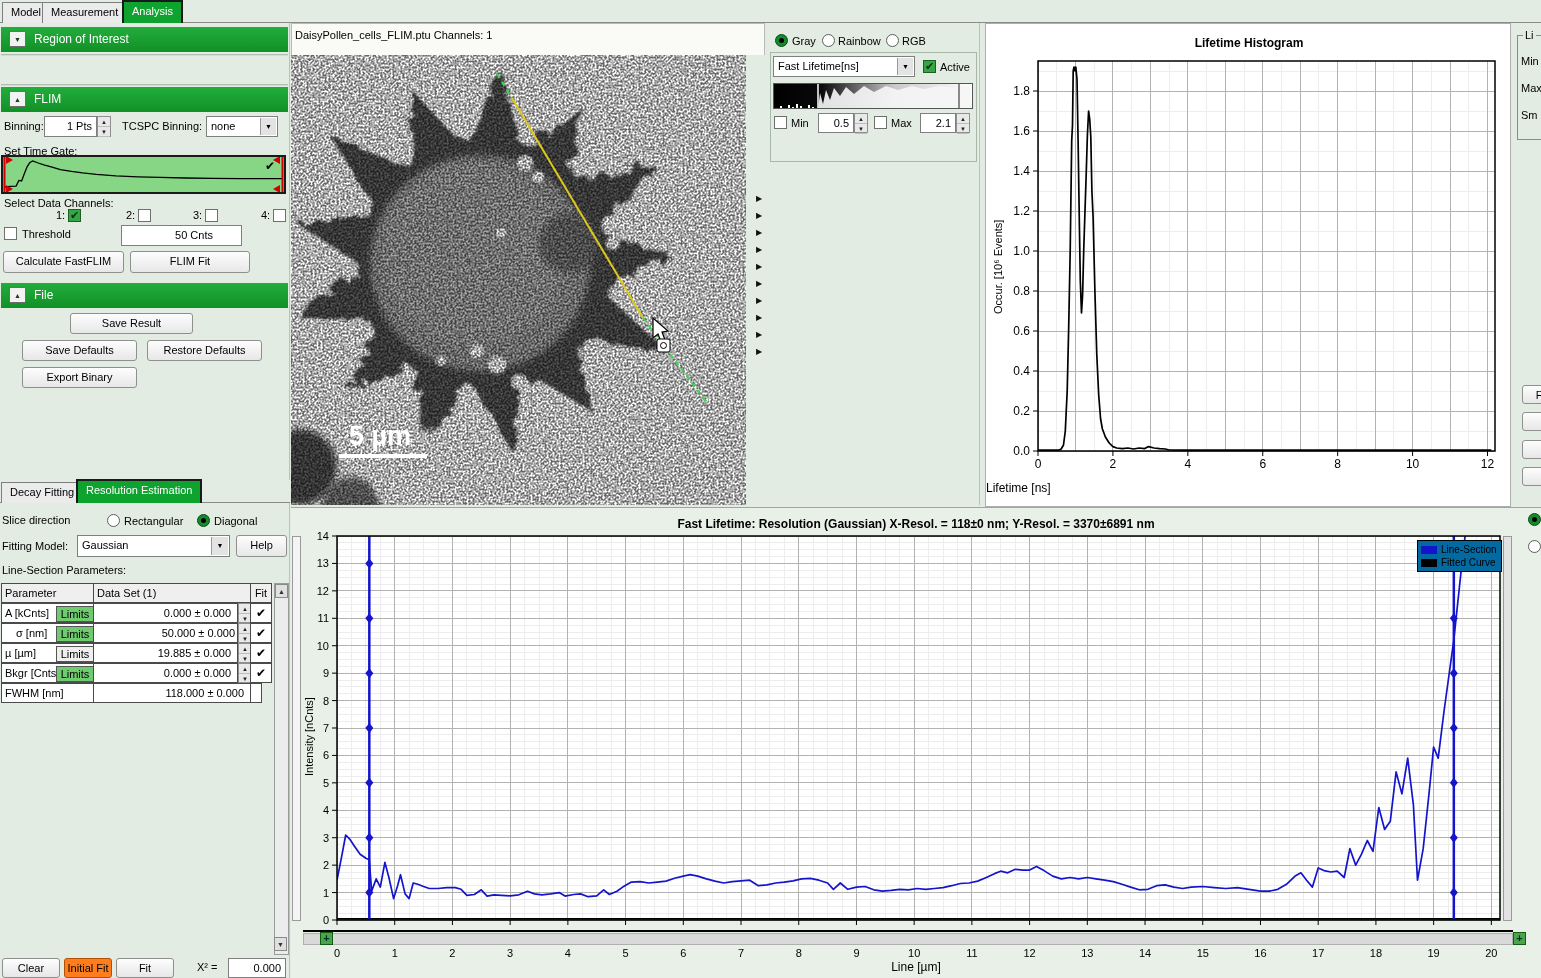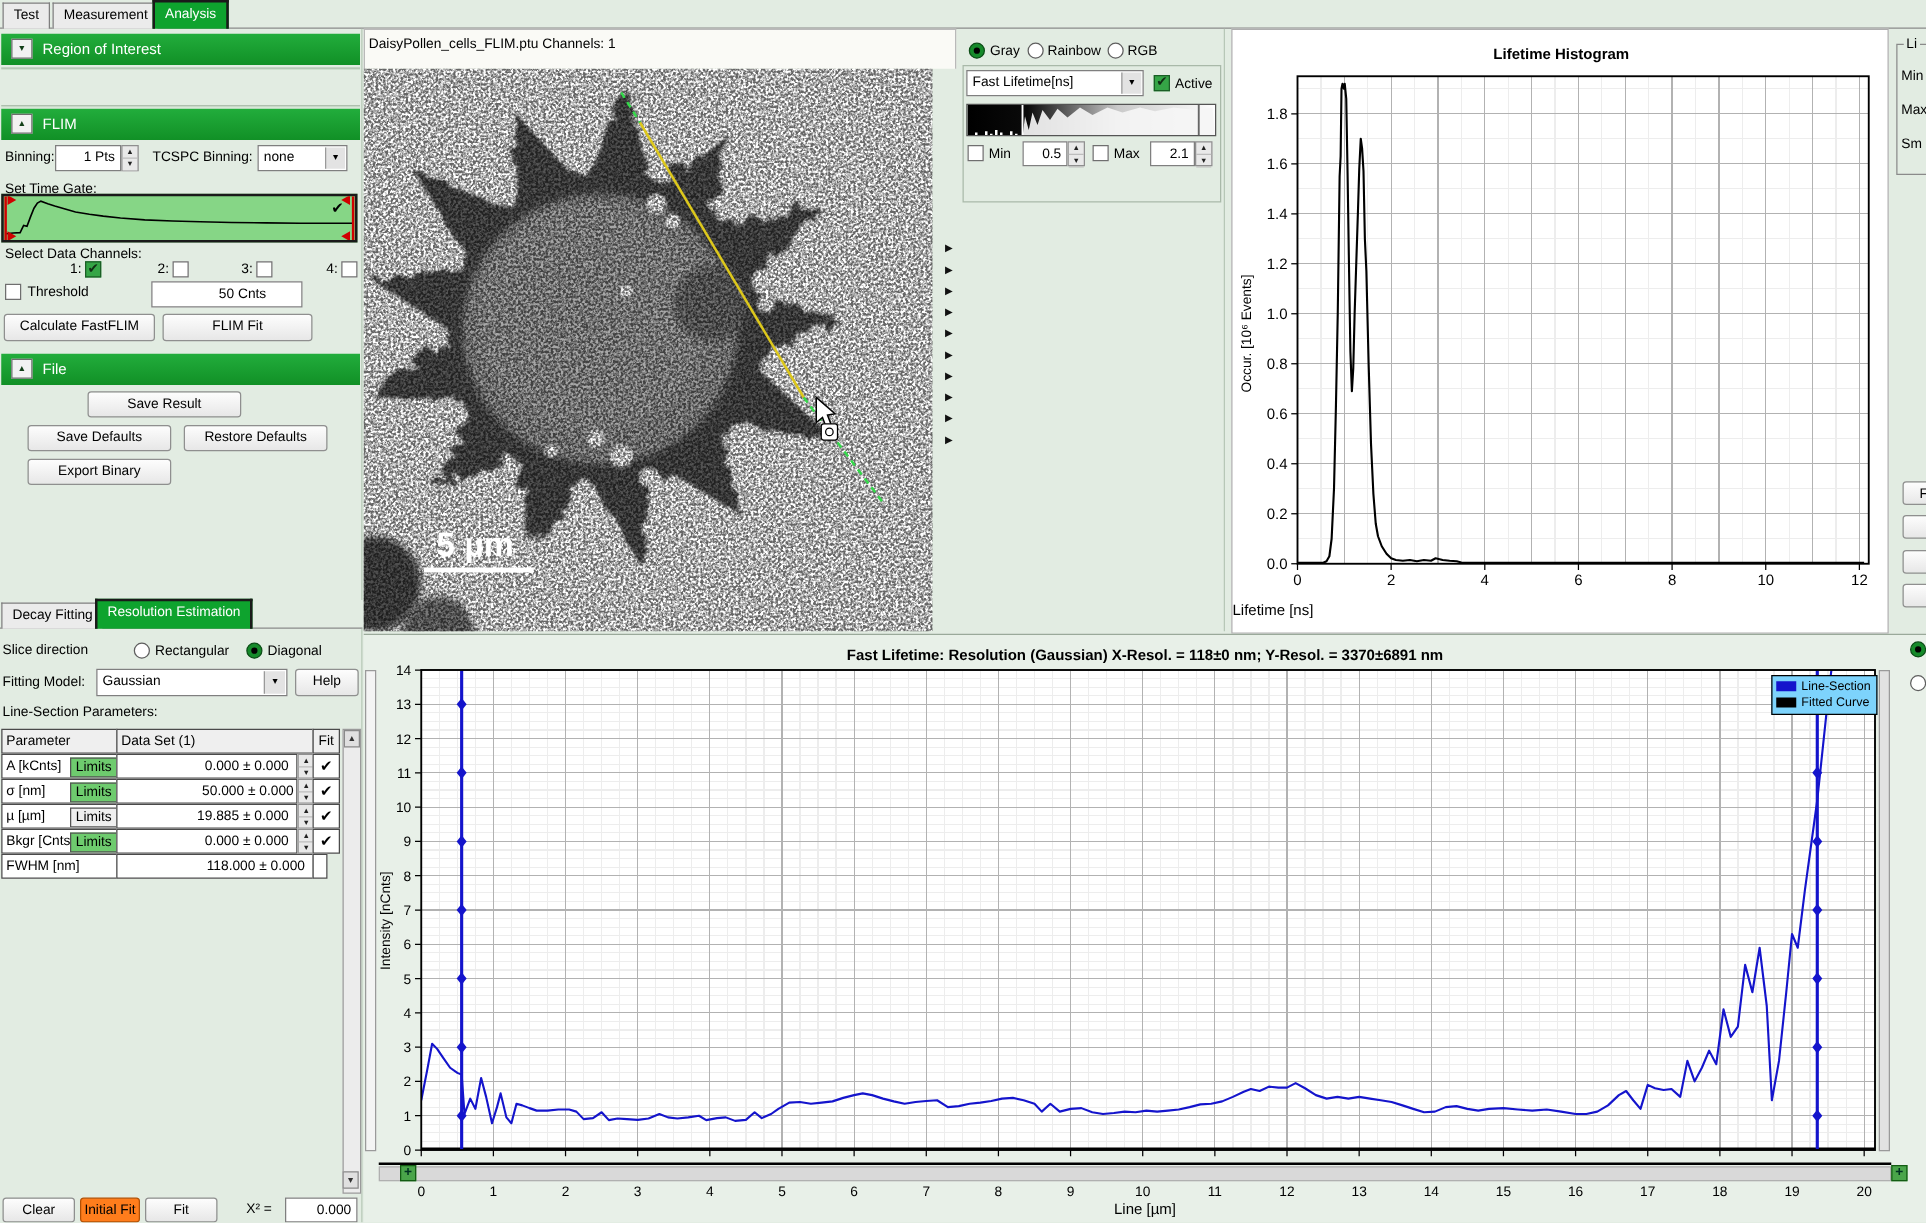--- a/index.html
+++ b/index.html
@@ -23,36 +23,36 @@
 .radio.on{background:#158a2a;border-color:#0c4d17}
 .radio.on:after{content:"";position:absolute;left:3px;top:3px;width:5px;height:5px;border-radius:50%;background:#000}
 .spin{position:absolute;width:14px;height:21px;border:1px solid #8f8f8f;background:#e9e9e9;font-size:6px;text-align:center;line-height:10px;color:#222}
 .spin div{height:10px;border-bottom:1px solid #bdbdbd}
 .tcell{position:absolute;background:#fff;border:1px solid #4a4a4a;line-height:18px;overflow:hidden}
 .thead{background:#efefef}
 .limits{position:absolute;left:54px;top:2px;width:38px;height:16px;border:1px solid #555;background:#6ecb6e;text-align:center;line-height:14px;font-size:11px}
 .limits.plain{background:#efefef}
 .fitchk{font-size:12px;text-align:center;line-height:18px}
 .sect-gap{position:absolute;left:1px;width:287px;height:2px;background:#cfe0cf;border-top:1px solid #aebfae}
-.legend{position:absolute;background:#7dd3fc;border:1px solid #000;padding:2px 4px 2px 3px;font-size:10px;line-height:13px}
+.legend{position:absolute;background:#0369a1;border:1px solid #000;padding:2px 4px 2px 3px;font-size:10px;line-height:13px}
 .legend .sw{display:inline-block;width:16px;height:8px;margin-right:4px;vertical-align:middle}
 .gplus{position:absolute;width:13px;height:13px;background:#4aa54a;border:1px solid #135c13;color:#032;font-size:11px;line-height:11px;text-align:center;font-weight:bold}
 .title12{position:absolute;font-weight:bold;font-size:12px;white-space:nowrap}
 .vlabel{position:absolute;transform:rotate(-90deg);transform-origin:left top;white-space:nowrap;font-size:11px}
 .scrolltrack{position:absolute;background:#ececec;border:1px solid #9a9a9a}
 .scrollbtn{position:absolute;width:13px;height:14px;background:#e0e0e0;border:1px solid #8a8a8a;font-size:7px;line-height:13px;text-align:center;color:#333}
 .arrowstrip span{display:block;height:17px;font-size:8px;color:#111;line-height:17px}
 </style>
 </head>
 <body>
 
 <div id="app">
 
   <div class="abs" style="left:0;top:0;width:1541px;height:23px;border-bottom:1px solid #8a8a8a">
-    <div class="tab" style="left:2px;top:2px;height:21px">Test</div>
+    <div class="tab" style="left:2px;top:2px;height:21px">Model</div>
     <div class="tab" style="left:42px;top:2px;height:21px">Measurement</div>
     <div class="tab active" style="left:122px;top:0;height:23px">Analysis</div>
   </div>
 
   <div class="abs" style="left:0;top:23px;width:290px;height:457px;border-right:1px solid #b7c7b7">
 
     <div class="greenhdr" style="top:4px">
       <div class="arrbox">▼</div>
       <span class="cap">Region of Interest</span>
     </div>
@@ -146,21 +146,21 @@
         <div>
           <div class="tcell" style="left:1px;top:100px;width:93px;height:20px;padding-left:3px"><span>A [kCnts]</span><div class="limits ">Limits</div></div>
           <div class="tcell right" style="left:93px;top:100px;width:145px;height:20px;padding-right:6px">0.000 ± 0.000</div>
           <div class="spin" style="left:238px;top:100px;height:20px">
             <div>▲</div>
             <div>▼</div>
           </div>
           <div class="tcell fitchk" style="left:250px;top:100px;width:22px;height:20px">✔</div>
         </div>
         <div>
-          <div class="tcell" style="left:1px;top:120px;width:93px;height:20px;padding-left:3px"><span>σ [nm]</span><div class="limits ">Limits</div></div>
+          <div class="tcell" style="left:1px;top:120px;width:93px;height:20px;padding-left:14px"><span>σ [nm]</span><div class="limits ">Limits</div></div>
           <div class="tcell right" style="left:93px;top:120px;width:145px;height:20px;padding-right:2px">50.000 ± 0.000</div>
           <div class="spin" style="left:238px;top:120px;height:20px">
             <div>▲</div>
             <div>▼</div>
           </div>
           <div class="tcell fitchk" style="left:250px;top:120px;width:22px;height:20px">✔</div>
         </div>
         <div>
           <div class="tcell" style="left:1px;top:140px;width:93px;height:20px;padding-left:3px"><span>µ [µm]</span><div class="limits plain">Limits</div></div>
           <div class="tcell right" style="left:93px;top:140px;width:145px;height:20px;padding-right:6px">19.885 ± 0.000</div>

